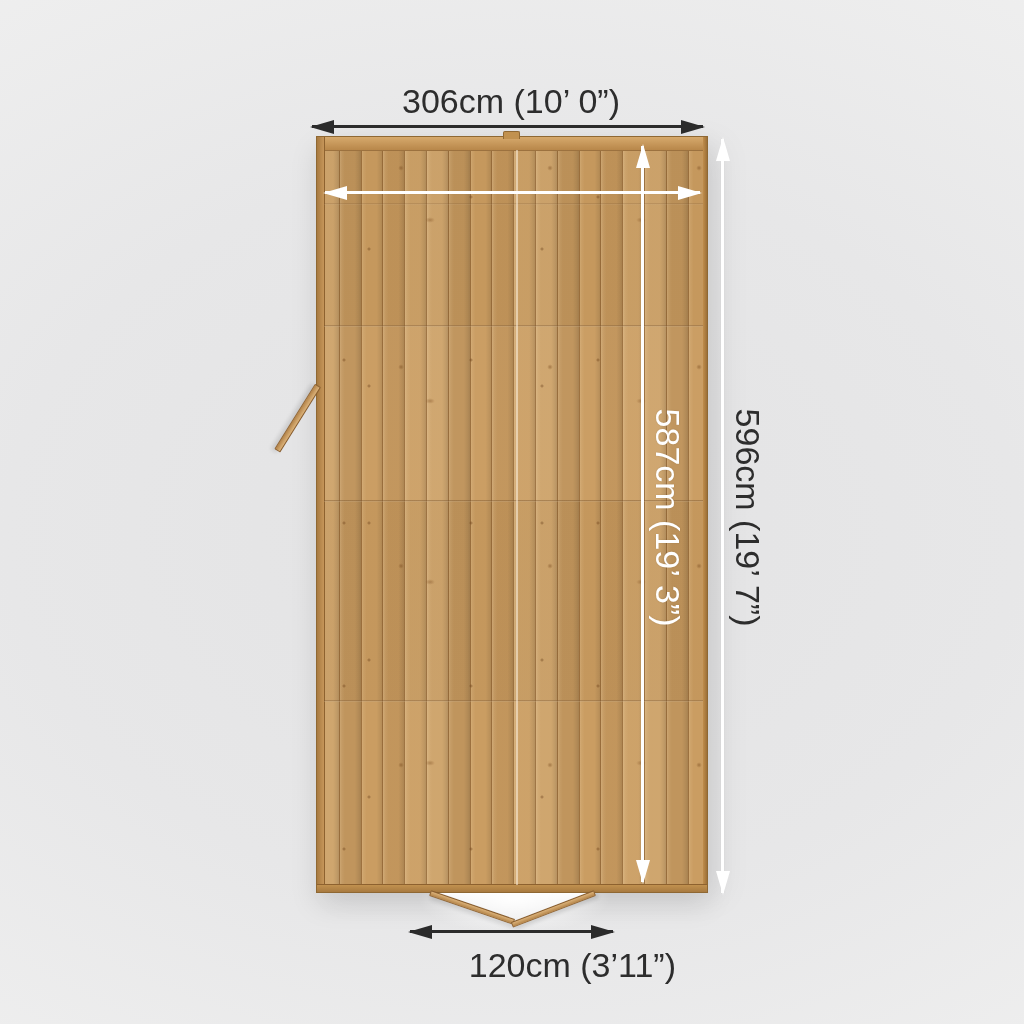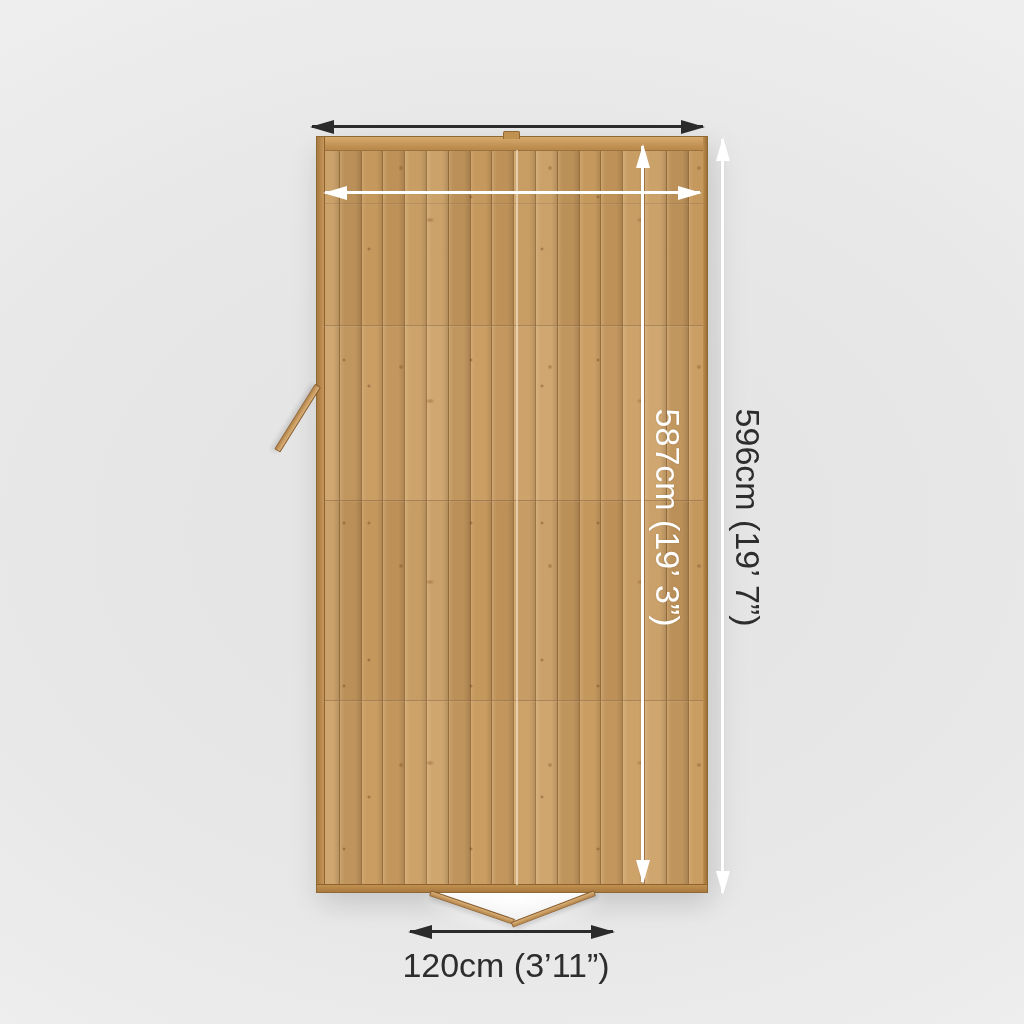--- a/index.html
+++ b/index.html
@@ -93,21 +93,21 @@
   .v-arrow.light .ah-down{border-top-color:#ffffff;border-left-color:transparent;border-right-color:transparent;}
 
   .lbl-outer-width{left:311px;top:82px;width:400px;}
   .arr-outer-width{left:312px;top:125px;width:391px;}
   .lbl-inner-width{left:312px;top:149px;width:400px;}
   .arr-inner-width{left:325px;top:191px;width:375px;}
   .arr-inner-depth{left:641px;top:146px;height:736px;}
   .lbl-inner-depth{left:547px;top:498px;width:240px;}
   .arr-outer-depth{left:721px;top:139px;height:754px;}
   .lbl-outer-depth{left:627px;top:498px;width:240px;}
-  .lbl-door-width{left:356px;top:946px;width:300px;}
+  .lbl-door-width{left:376px;top:946px;width:300px;text-align:right;}
   .arr-door-width{left:410px;top:930px;width:203px;}
 </style>
 </head>
 <body>
 
 <div class="stage">
 
   <div class="shed">
     <div class="wall wall-top"></div>
     <div class="wall wall-left"></div>
@@ -121,20 +121,21 @@
     <div class="notch"></div>
   </div>
 
   <div class="door-glow"></div>
   <div class="door-gap"></div>
   <div class="door-leaf door-left"></div>
   <div class="door-leaf door-right"></div>
 
   <div class="door-leaf side-door"></div>
 
+  <div class="dim-label dark lbl-outer-width">306cm (10’ 0”)</div>
   <div class="h-arrow dark arr-outer-width">
     <span class="ah ah-left"></span>
     <span class="ah ah-right"></span>
   </div>
 
   <div class="h-arrow light arr-inner-width">
     <span class="ah ah-left"></span>
     <span class="ah ah-right"></span>
   </div>
 

